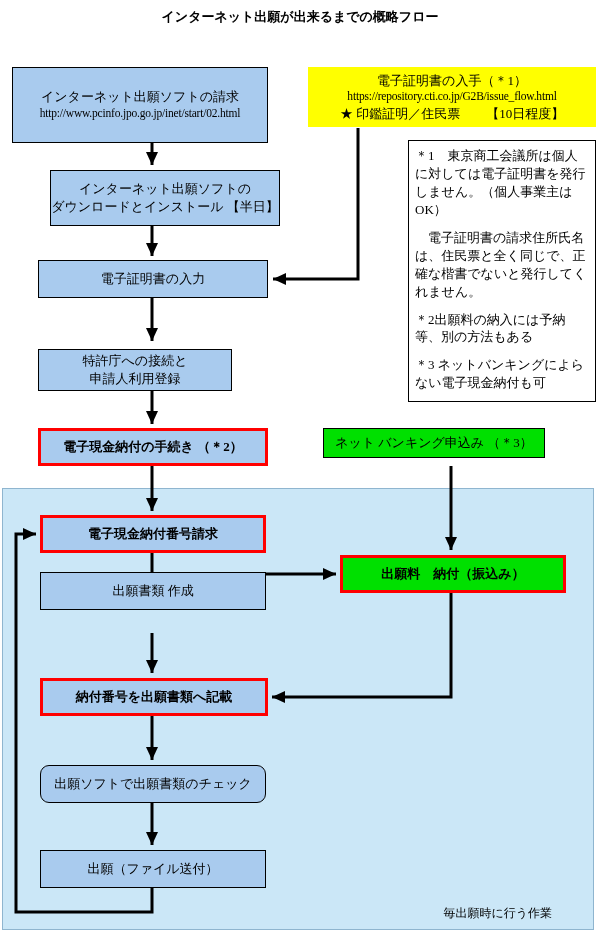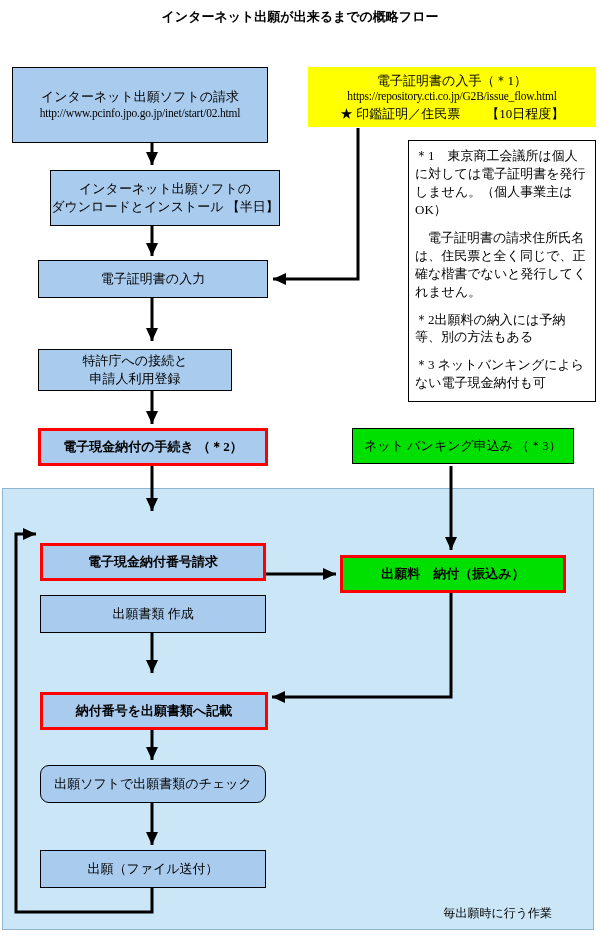--- a/index.html
+++ b/index.html
@@ -30,25 +30,25 @@
   .yellow { background:var(--yellow,#ffff00); border:none; }
   .green  { background:var(--green,#00e000); }
   .url { font-size:11.5px; letter-spacing:-0.2px; }
 
   #box-software-request { left:12px;  top:67px;  width:256px; height:76px; }
   #box-cert-obtain      { left:308px; top:67px;  width:288px; height:60px; }
   #box-download         { left:38px;  top:170px; width:230px; height:56px;margin-left:12px; }
   #box-cert-input       { left:38px;  top:260px; width:230px; height:38px; }
   #box-jpo-connect      { left:38px;  top:349px; width:194px; height:42px; }
   #box-ecash            { left:38px;  top:428px; width:230px; height:38px; }
-  #box-netbank          { left:352px; top:428px; width:222px; height:36px; }
-  #box-number-request   { left:40px;  top:543px; width:226px; height:38px; }
+  #box-netbank          { left:323px; top:428px; width:222px; height:30px; }
+  #box-number-request   { left:40px;  top:515px; width:226px; height:38px; }
   #box-fee-payment      { left:340px; top:555px; width:226px; height:38px; }
-  #box-doc-create       { left:40px;  top:595px; width:226px; height:38px; }
-  #box-number-record    { left:40px;  top:678px; width:228px; height:38px;margin-top:14px; }
+  #box-doc-create       { left:40px;  top:572px; width:226px; height:38px; }
+  #box-number-record    { left:40px;  top:678px; width:228px; height:38px; }
   #box-doc-check        { left:40px;  top:765px; width:226px; height:38px;border-radius:9px; }
   #box-submit           { left:40px;  top:850px; width:226px; height:38px; }
 
   .note {
     position:absolute; left:408px; top:140px; width:188px; height:262px;
     background:#ffffff; border:1px solid #000; box-sizing:border-box;
     padding:6px 5px 0 6px; font-size:13px; line-height:1.38; z-index:3;
   }
   .note p { margin:0 0 10px 0; }
   .zone-label {

